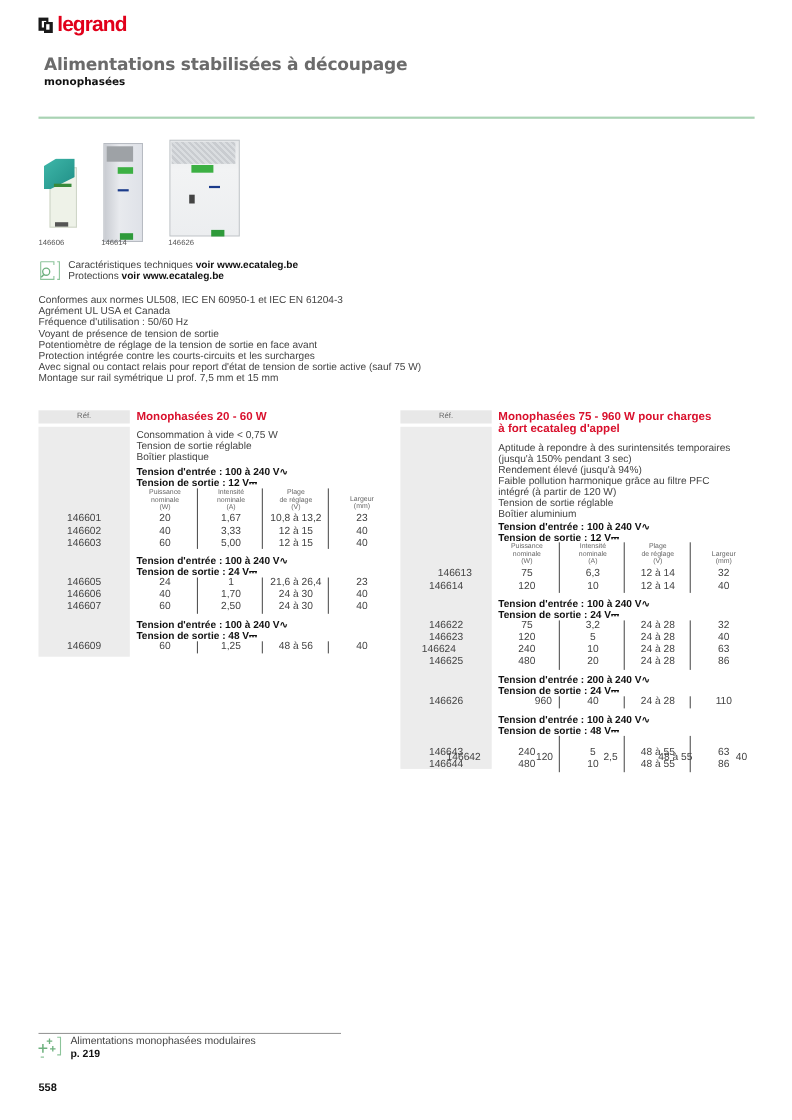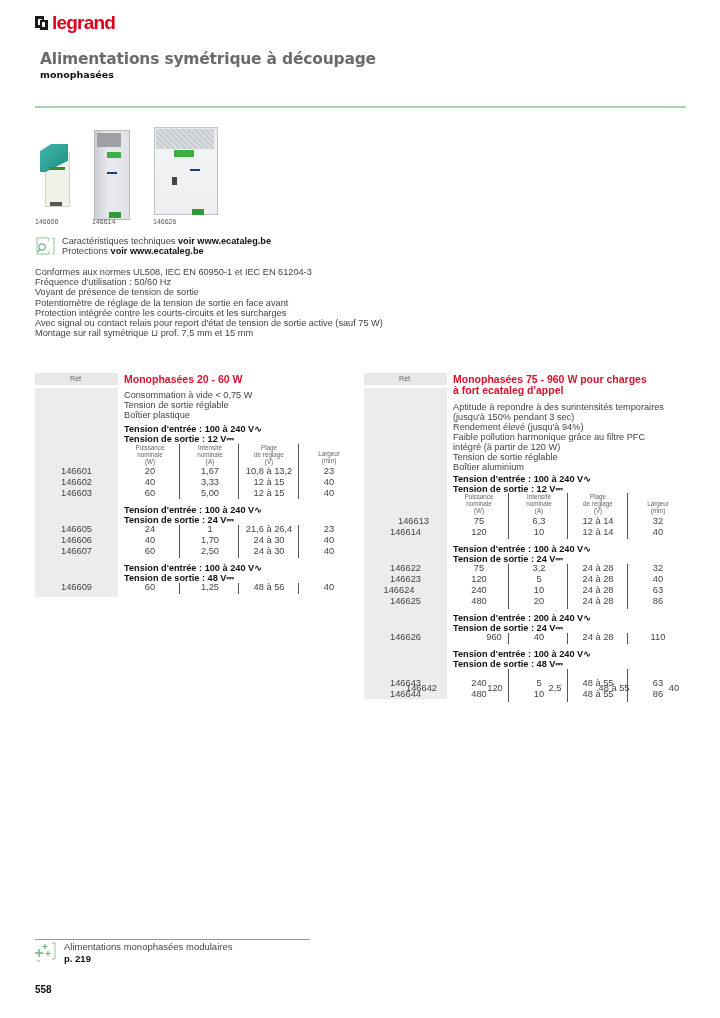--- a/index.html
+++ b/index.html
@@ -71,21 +71,21 @@
 <div class="logo">
   <div class="logo-mark">
     <div class="a"></div>
       <div class="b"></div>
       <div class="c"></div>
       <div class="d"></div>
   </div>
   <span class="logo-text">legrand</span>
 </div>
 
-<div class="page-title">Alimentations symétrique à découpage</div>
+<div class="page-title">Alimentations stabilisées à découpage</div>
 <div class="page-subtitle">monophasées</div>
 <div class="green-rule"></div>
 
 <div class="products">
   <div class="prod p1">
     <div class="body"></div>
       <div class="cap"></div>
       <div class="term"></div>
       <div class="term2"></div>
   </div>
@@ -117,20 +117,21 @@
     <line x1="5.8" y1="13.5" x2="3.5" y2="16" stroke="#6fb17f" stroke-width="1.4"></line>
   </svg>
 </div>
 <div class="specs-lines">
   <div><span>Caractéristiques techniques </span><b>voir www.ecataleg.be</b></div>
   <div><span>Protections </span><b>voir www.ecataleg.be</b></div>
 </div>
 
 <div class="features">
   <div>Conformes aux normes UL508, IEC EN 60950-1 et IEC EN 61204-3</div>
+  <div>Agrément UL USA et Canada</div>
   <div>Fréquence d'utilisation : 50/60 Hz</div>
   <div>Voyant de présence de tension de sortie</div>
   <div>Potentiomètre de réglage de la tension de sortie en face avant</div>
   <div>Protection intégrée contre les courts-circuits et les surcharges</div>
   <div>Avec signal ou contact relais pour report d'état de tension de sortie active (sauf 75 W)</div>
   <div>Montage sur rail symétrique ⊔ prof. 7,5 mm et 15 mm</div>
 </div>
 
 <div class="ref-head" style="left:35px;top:373px;width:83px;">Réf.</div>
 <div class="ref-panel" style="left:35px;top:388px;width:83px;height:209px;"></div>

